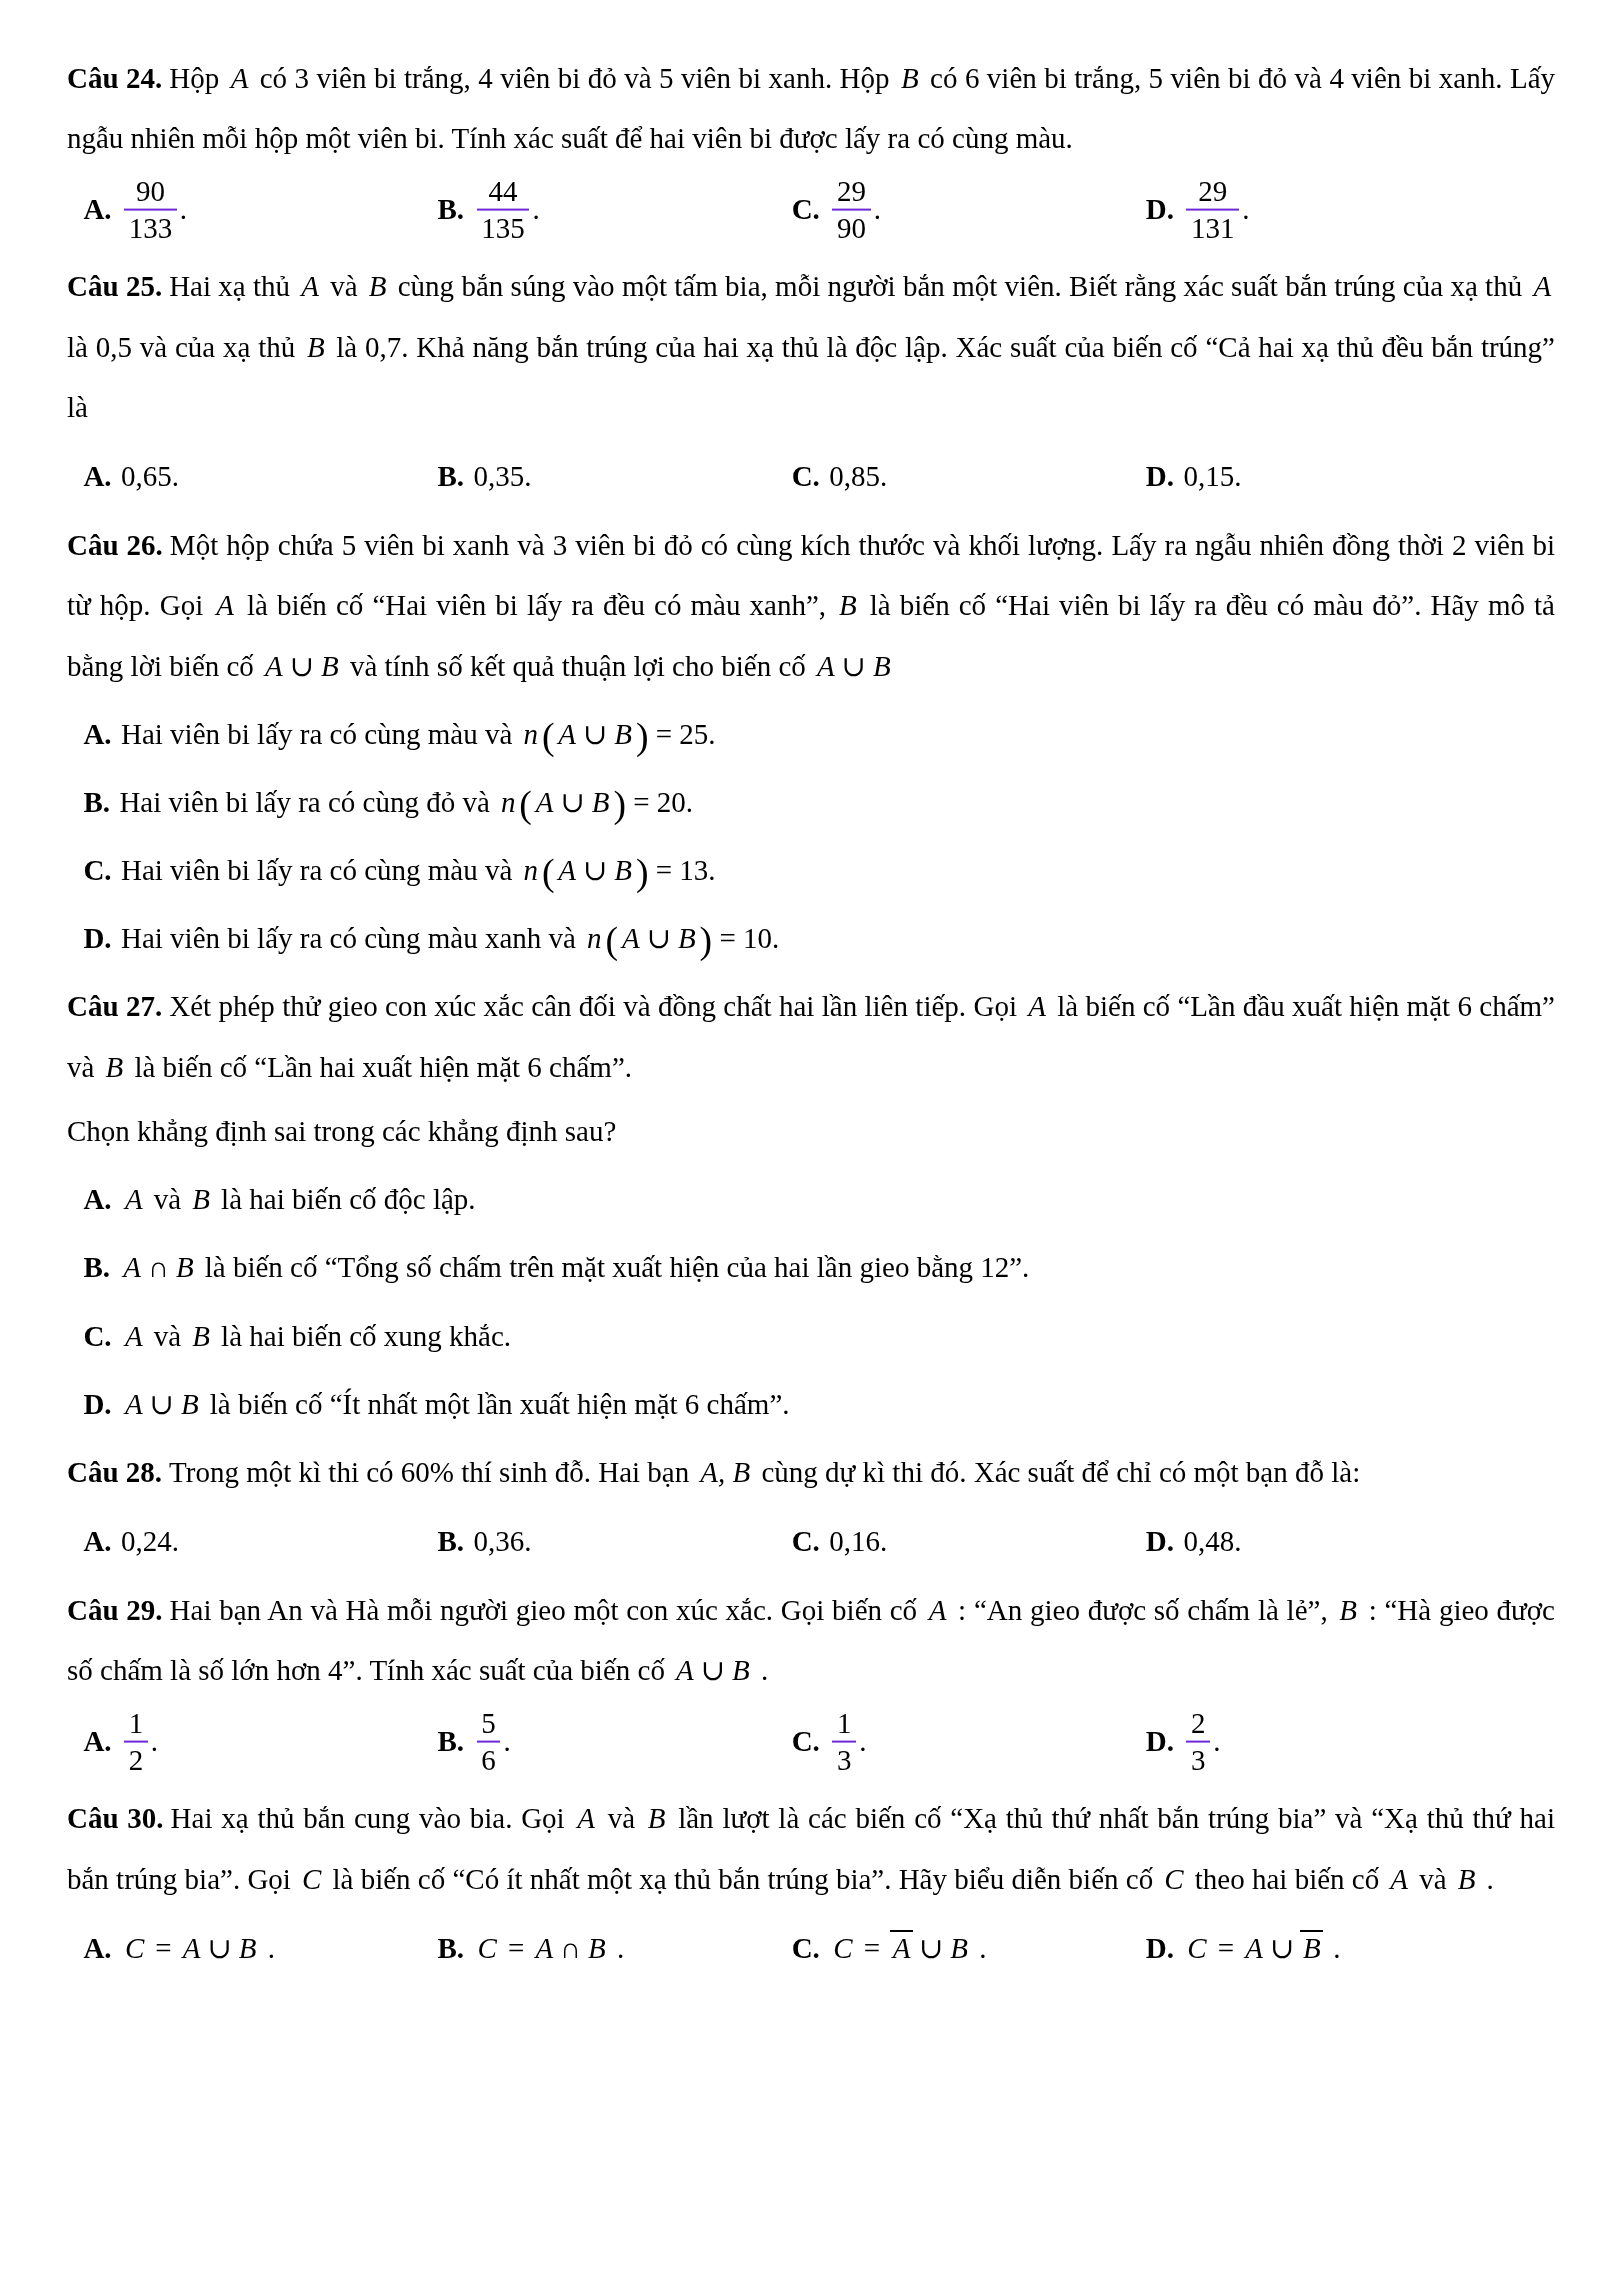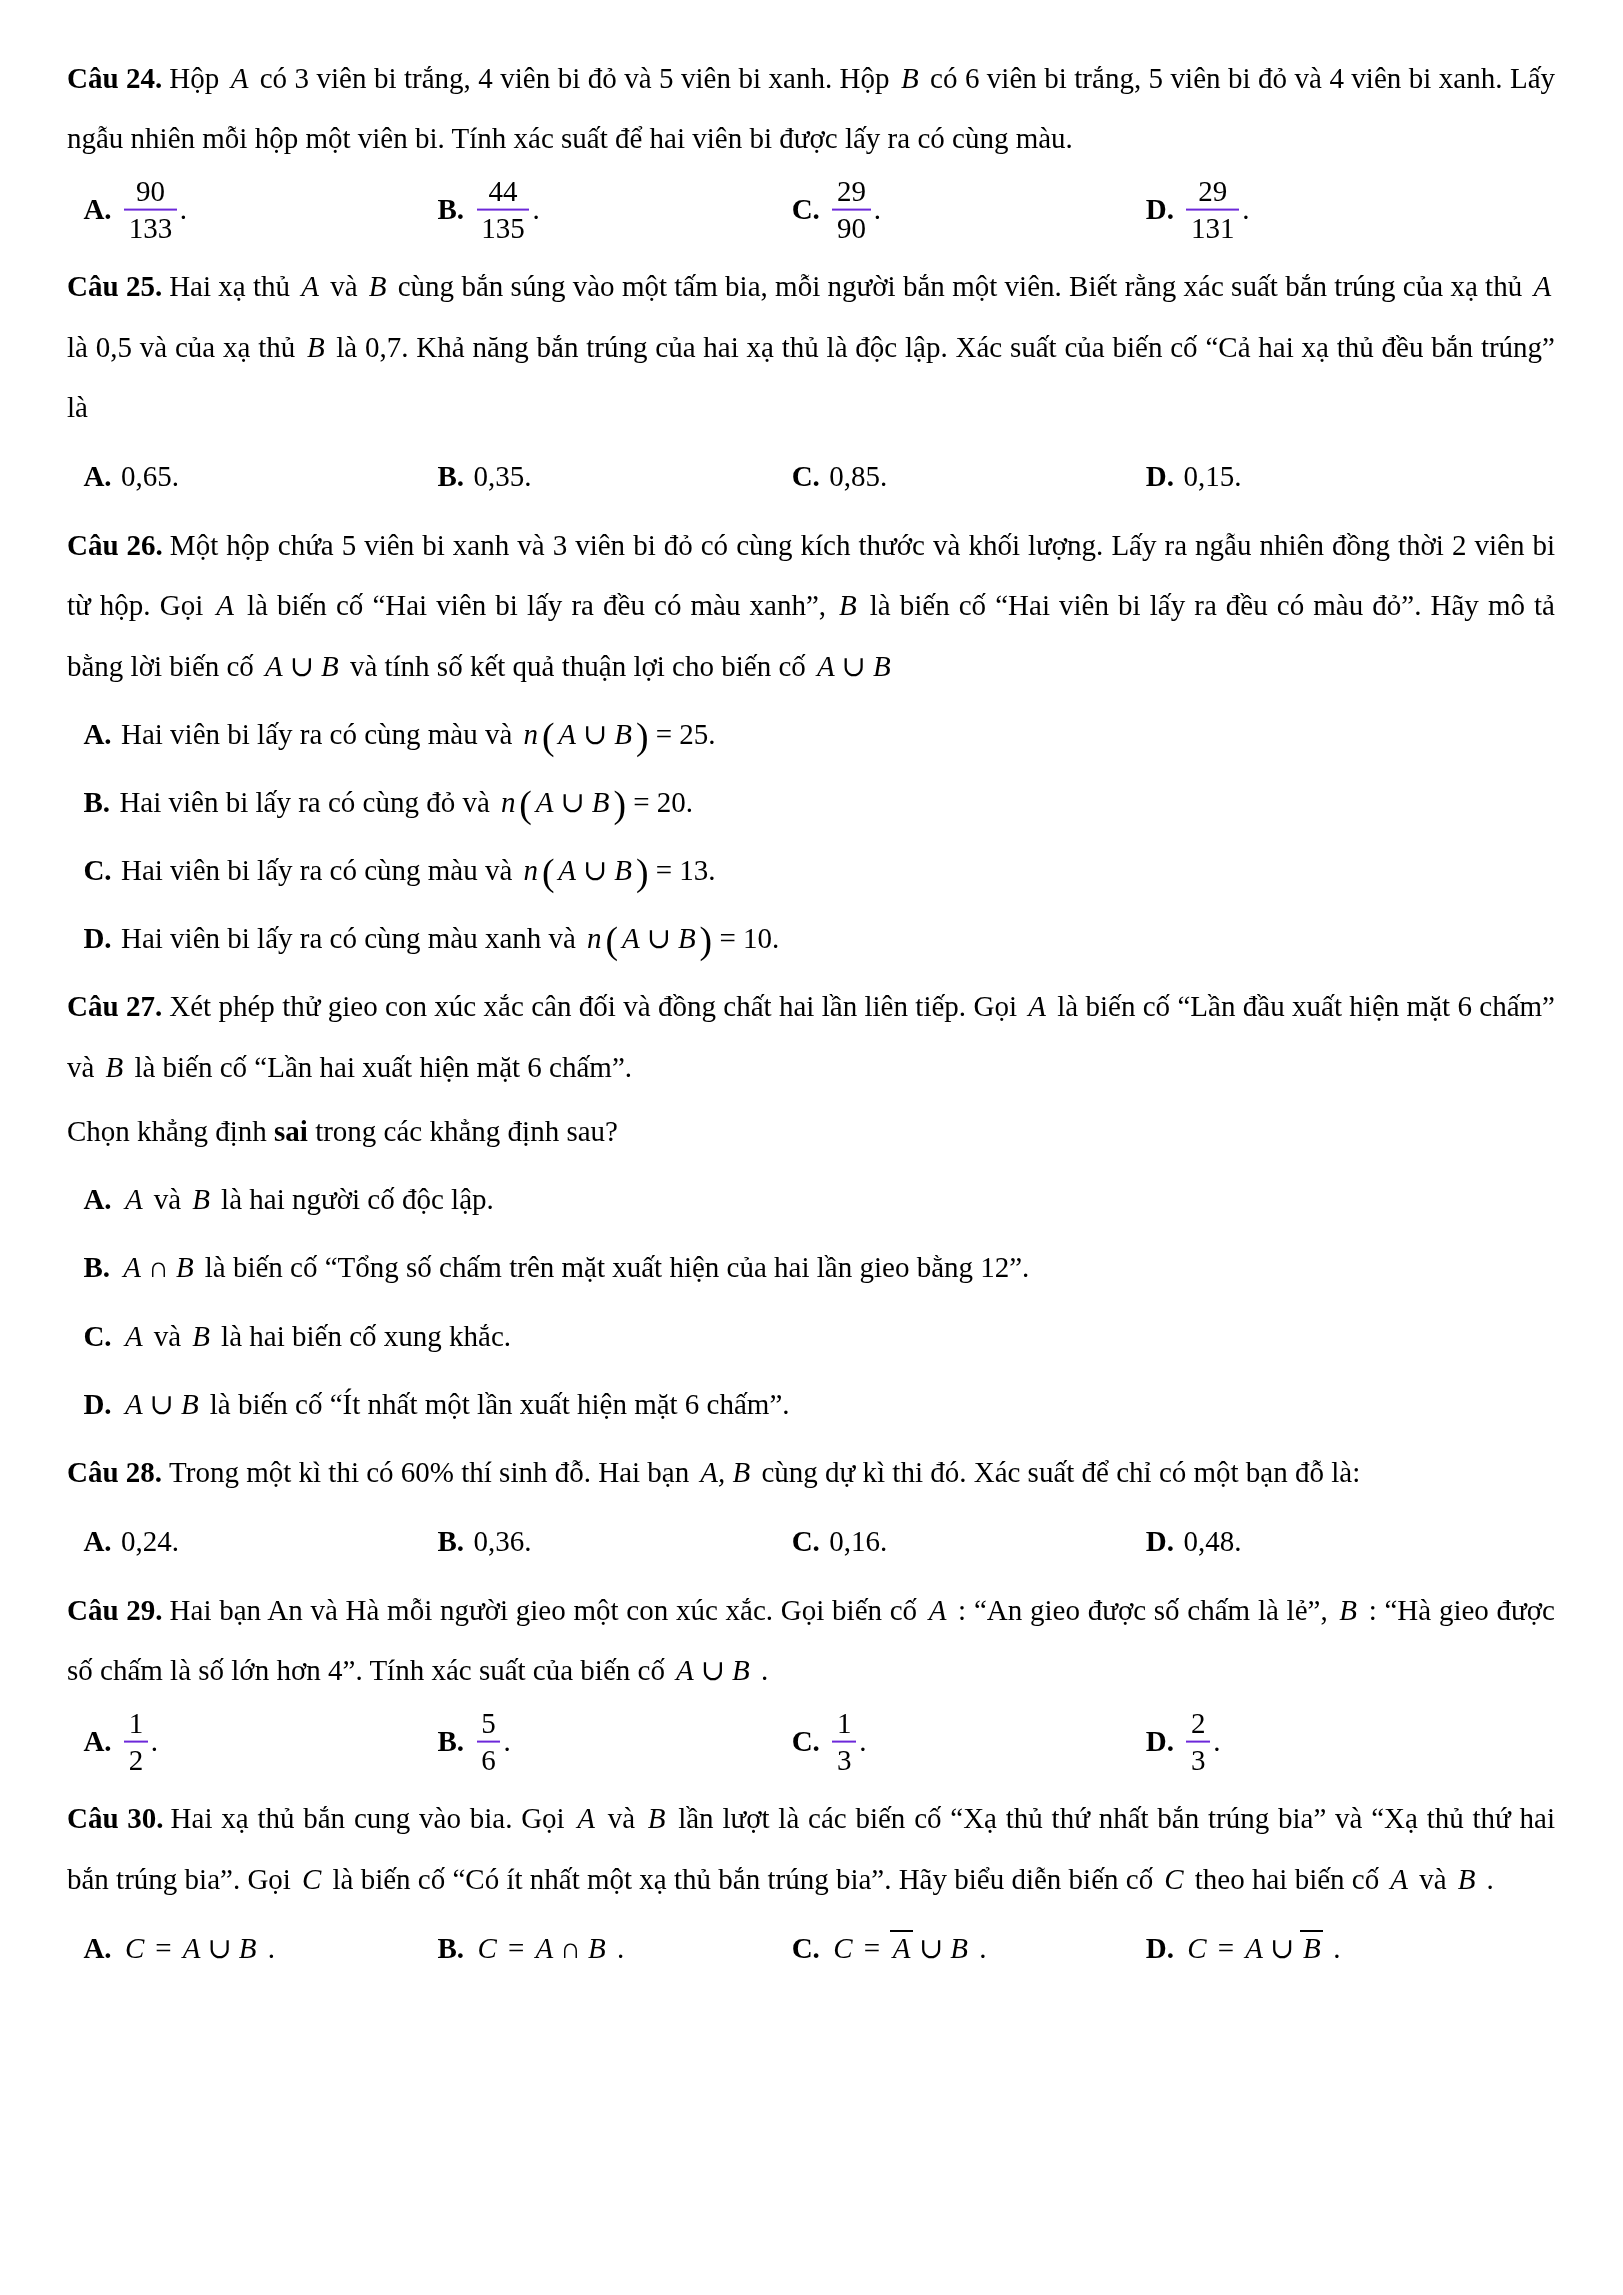--- a/index.html
+++ b/index.html
@@ -8,21 +8,21 @@
     width:1623px;height:2295px;
     color:#000;
     font-family:"Liberation Serif","DejaVu Serif",serif;
     font-size:29px;
     overflow:hidden;
   }
   .page{padding:44px 64px 0 63px;}
   .body{margin:4px;text-align:justify;line-height:2.08;}
   .qnum{font-weight:700;margin-right:7px;}
   .x{}
-  .b{font-weight:700;}
+  .b{font-weight:400;}
   .m{font-style:italic;margin:0 3.9px;}
   .s{margin:0 3.1px;}
   .p{font-size:1.3em;line-height:1;vertical-align:-0.12em;}
   .o{display:inline-block;border-top:2px solid #000;padding:0.8px 2.4px 0;line-height:1.1;font-style:italic;margin:0 3.1px;}
   .f{display:inline-block;vertical-align:middle;text-align:center;line-height:1.15;margin:0 3px;transform:translateY(-2.4px);}
   .f .num{display:block;padding:0 4.7px 0.8px;}
   .f .den{display:block;border-top:2px solid #6d28d9;padding:0.8px 4.7px 0;}
   .opt-row{display:flex;align-items:center;line-height:2.08;margin:0;padding:4.7px 0 4.7px 20.4px;}
   .opt{width:24%;}
   .opt-line{margin:0;line-height:2.35;padding-left:20.4px;text-align:left;}
@@ -54,21 +54,21 @@
       <article class="question">
         <p class="body"><span class="qnum">Câu 26.</span><span class="x">Một hộp chứa 5 viên bi xanh và 3 viên bi đỏ có cùng kích thước và khối lượng. Lấy ra ngẫu nhiên đồng thời 2 viên bi từ hộp. Gọi </span><span class="m">A</span><span class="x"> là biến cố “Hai viên bi lấy ra đều có màu xanh”, </span><span class="m">B</span><span class="x"> là biến cố “Hai viên bi lấy ra đều có màu đỏ”. Hãy mô tả bằng lời biến cố </span><span class="m">A</span><span class="s">∪</span><span class="m">B</span><span class="x"> và tính số kết quả thuận lợi cho biến cố </span><span class="m">A</span><span class="s">∪</span><span class="m">B</span></p>
         <p class="opt-line"><span class="olabel">A.</span><span class="x">Hai viên bi lấy ra có cùng màu và </span><span class="m">n</span><span class="p">(</span><span class="m">A</span><span class="s">∪</span><span class="m">B</span><span class="p">)</span><span class="x"> = 25.</span></p>
         <p class="opt-line"><span class="olabel">B.</span><span class="x">Hai viên bi lấy ra có cùng đỏ và </span><span class="m">n</span><span class="p">(</span><span class="m">A</span><span class="s">∪</span><span class="m">B</span><span class="p">)</span><span class="x"> = 20.</span></p>
         <p class="opt-line"><span class="olabel">C.</span><span class="x">Hai viên bi lấy ra có cùng màu và </span><span class="m">n</span><span class="p">(</span><span class="m">A</span><span class="s">∪</span><span class="m">B</span><span class="p">)</span><span class="x"> = 13.</span></p>
         <p class="opt-line"><span class="olabel">D.</span><span class="x">Hai viên bi lấy ra có cùng màu xanh và </span><span class="m">n</span><span class="p">(</span><span class="m">A</span><span class="s">∪</span><span class="m">B</span><span class="p">)</span><span class="x"> = 10.</span></p>
       </article>
       <article class="question">
         <p class="body"><span class="qnum">Câu 27.</span><span class="x">Xét phép thử gieo con xúc xắc cân đối và đồng chất hai lần liên tiếp. Gọi </span><span class="m">A</span><span class="x"> là biến cố “Lần đầu xuất hiện mặt 6 chấm” và </span><span class="m">B</span><span class="x"> là biến cố “Lần hai xuất hiện mặt 6 chấm”.</span></p>
         <p class="body"><span class="x">Chọn khẳng định </span><span class="b">sai</span><span class="x"> trong các khẳng định sau?</span></p>
-        <p class="opt-line"><span class="olabel">A.</span><span class="m">A</span><span class="x"> và </span><span class="m">B</span><span class="x"> là hai người cố độc lập.</span></p>
+        <p class="opt-line"><span class="olabel">A.</span><span class="m">A</span><span class="x"> và </span><span class="m">B</span><span class="x"> là hai biến cố độc lập.</span></p>
         <p class="opt-line"><span class="olabel">B.</span><span class="m">A</span><span class="s">∩</span><span class="m">B</span><span class="x"> là biến cố “Tổng số chấm trên mặt xuất hiện của hai lần gieo bằng 12”.</span></p>
         <p class="opt-line"><span class="olabel">C.</span><span class="m">A</span><span class="x"> và </span><span class="m">B</span><span class="x"> là hai biến cố xung khắc.</span></p>
         <p class="opt-line"><span class="olabel">D.</span><span class="m">A</span><span class="s">∪</span><span class="m">B</span><span class="x"> là biến cố “Ít nhất một lần xuất hiện mặt 6 chấm”.</span></p>
       </article>
       <article class="question">
         <p class="body"><span class="qnum">Câu 28.</span><span class="x">Trong một kì thi có 60% thí sinh đỗ. Hai bạn </span><span class="m">A, B</span><span class="x"> cùng dự kì thi đó. Xác suất để chỉ có một bạn đỗ là:</span></p>
         <div class="opt-row">
           <span class="opt"><span class="olabel">A.</span><span class="x">0,24.</span></span>
           <span class="opt"><span class="olabel">B.</span><span class="x">0,36.</span></span>
           <span class="opt"><span class="olabel">C.</span><span class="x">0,16.</span></span>

